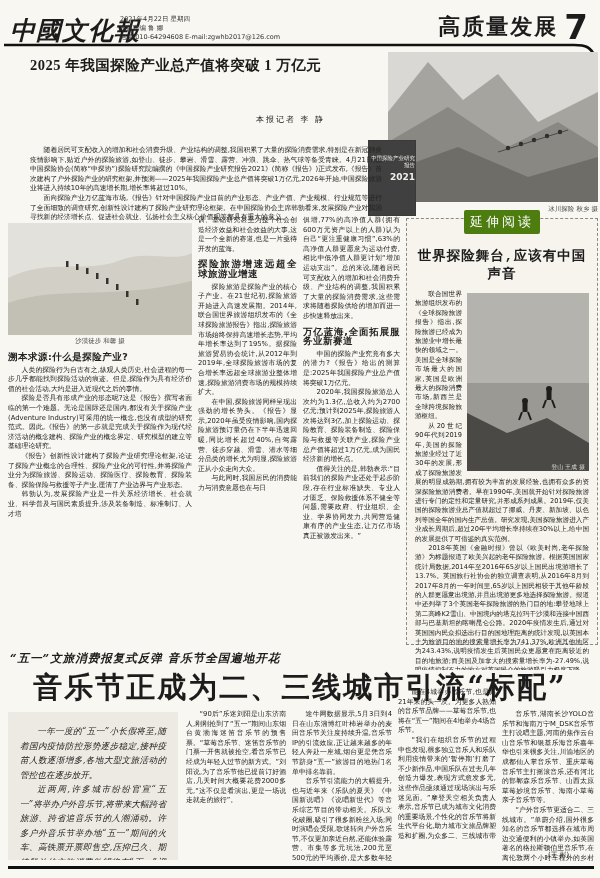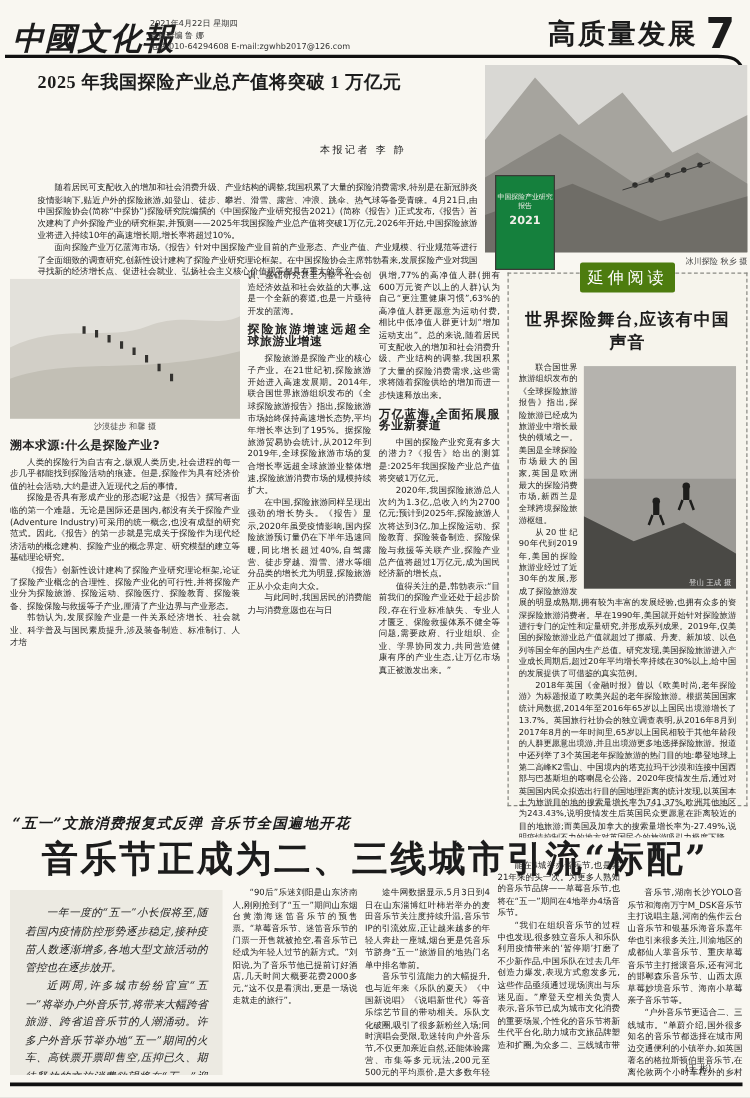--- a/index.html
+++ b/index.html
@@ -19,21 +19,21 @@
   .byline{font-size:8px;color:#222;letter-spacing:2px;}
   .lead{font-size:7.6px;line-height:10.4px;text-align:justify;margin-top:16px;}
   .btxt{font-size:6.8px;line-height:9.6px;text-align:justify;color:#222;overflow:hidden;}
   .btxt p{margin:0;text-indent:2em;}
   .subhead{font-weight:bold;font-size:9.5px;margin:5px 0 4px;text-indent:0 !important;letter-spacing:0.5px;}
   .caption{font-size:6.5px;color:#444;}
   
   .sidebar{border:1px dashed #8a8a84;background:#f6f4ec;box-sizing:border-box;padding:26px 8px 6px 8px;}
   .sidebar-label{position:absolute;top:-9px;left:50%;transform:translateX(-50%);
                  background:#4d7c0f;color:#fff;font-size:13px;letter-spacing:3px;padding:3px 6px;border-radius:2px;}
-  .sidebar-title{font-family:Liberation Serif, serif;font-weight:bold;font-size:13.5px;
+  .sidebar-title{font-family:Liberation Mono, monospace;font-weight:bold;font-size:13.5px;
                  text-align:center;letter-spacing:1px;margin:2px 0 7px;}
   .sidebar .btxt{font-size:6.6px;line-height:9.4px;}
   .float-photo{float:right;margin:3px 0 2px 5px;position:relative;}
   .photo-cap-dark{position:absolute;right:4px;bottom:3px;font-size:6px;color:#ddd;}
   
   .b-kicker{font-family:"DejaVu Serif","Liberation Serif",serif;font-style:italic;font-weight:bold;
             font-size:11.5px;letter-spacing:1px;}
   .b-headline{font-family:"DejaVu Serif","Liberation Serif",serif;font-weight:bold;font-size:29px;
               letter-spacing:2px;white-space:nowrap;}
   .intro-box{background:#eceae2;box-sizing:border-box;padding:12px 12px;
@@ -70,22 +70,22 @@
     <g fill="#2c2c2a">
       <circle cx="120" cy="96" r="2.2"></circle>
         <circle cx="133" cy="92" r="2.2"></circle>
       <circle cx="146" cy="88" r="2.2"></circle>
         <circle cx="159" cy="84" r="2.2"></circle>
       <circle cx="172" cy="80" r="2.2"></circle>
     </g>
     <path d="M110,100 L180,78" stroke="#3a3a38" stroke-width="0.8" fill="none"></path>
   </svg>
 
-  <div class="abs" style="left:368px;top:140px;width:48px;height:76px;background:#15803d;border:1px solid #3c3a37;
-       color:#f1efe9;font-size:5.5px;line-height:7px;text-align:center;padding-top:14px;box-sizing:border-box;margin-left:28px;">
+  <div class="abs" style="left:368px;top:140px;width:48px;height:76px;background:#404040;border:1px solid #3c3a37;
+       color:#f1efe9;font-size:5.5px;line-height:7px;text-align:right;padding-top:14px;box-sizing:border-box;">
     <div>中国探险产业研究报告</div>
     <div style="font-size:9px;font-weight:bold;margin-top:5px;">2021</div>
   </div>
   <div class="abs caption" style="left:408px;top:205px;width:190px;text-align:right;">冰川探险    秋乡 摄</div>
 
   <div class="abs kicker" style="left:30px;top:56px;font-family:Liberation Serif, serif;">2025 年我国探险产业总产值将突破 1 万亿元</div>
   <div class="abs byline" style="left:256px;top:114px;">本报记者  李  静</div>
 
   <div class="abs lead btxt" style="left:30px;top:130px;width:352px;height:84px;">
     <p>随着居民可支配收入的增加和社会消费升级、产业结构的调整,我国积累了大量的探险消费需求,特别是在新冠肺炎疫情影响下,贴近户外的探险旅游,如登山、徒步、攀岩、滑雪、露营、冲浪、跳伞、热气球等备受青睐。4月21日,由中国探险协会(简称“中探协”)探险研究院编撰的《中国探险产业研究报告2021》(简称《报告》)正式发布,《报告》首次建构了户外探险产业的研究框架,并预测——2025年我国探险产业总产值将突破1万亿元,2026年开始,中国探险旅游业将进入持续10年的高速增长期,增长率将超过10%。</p>

